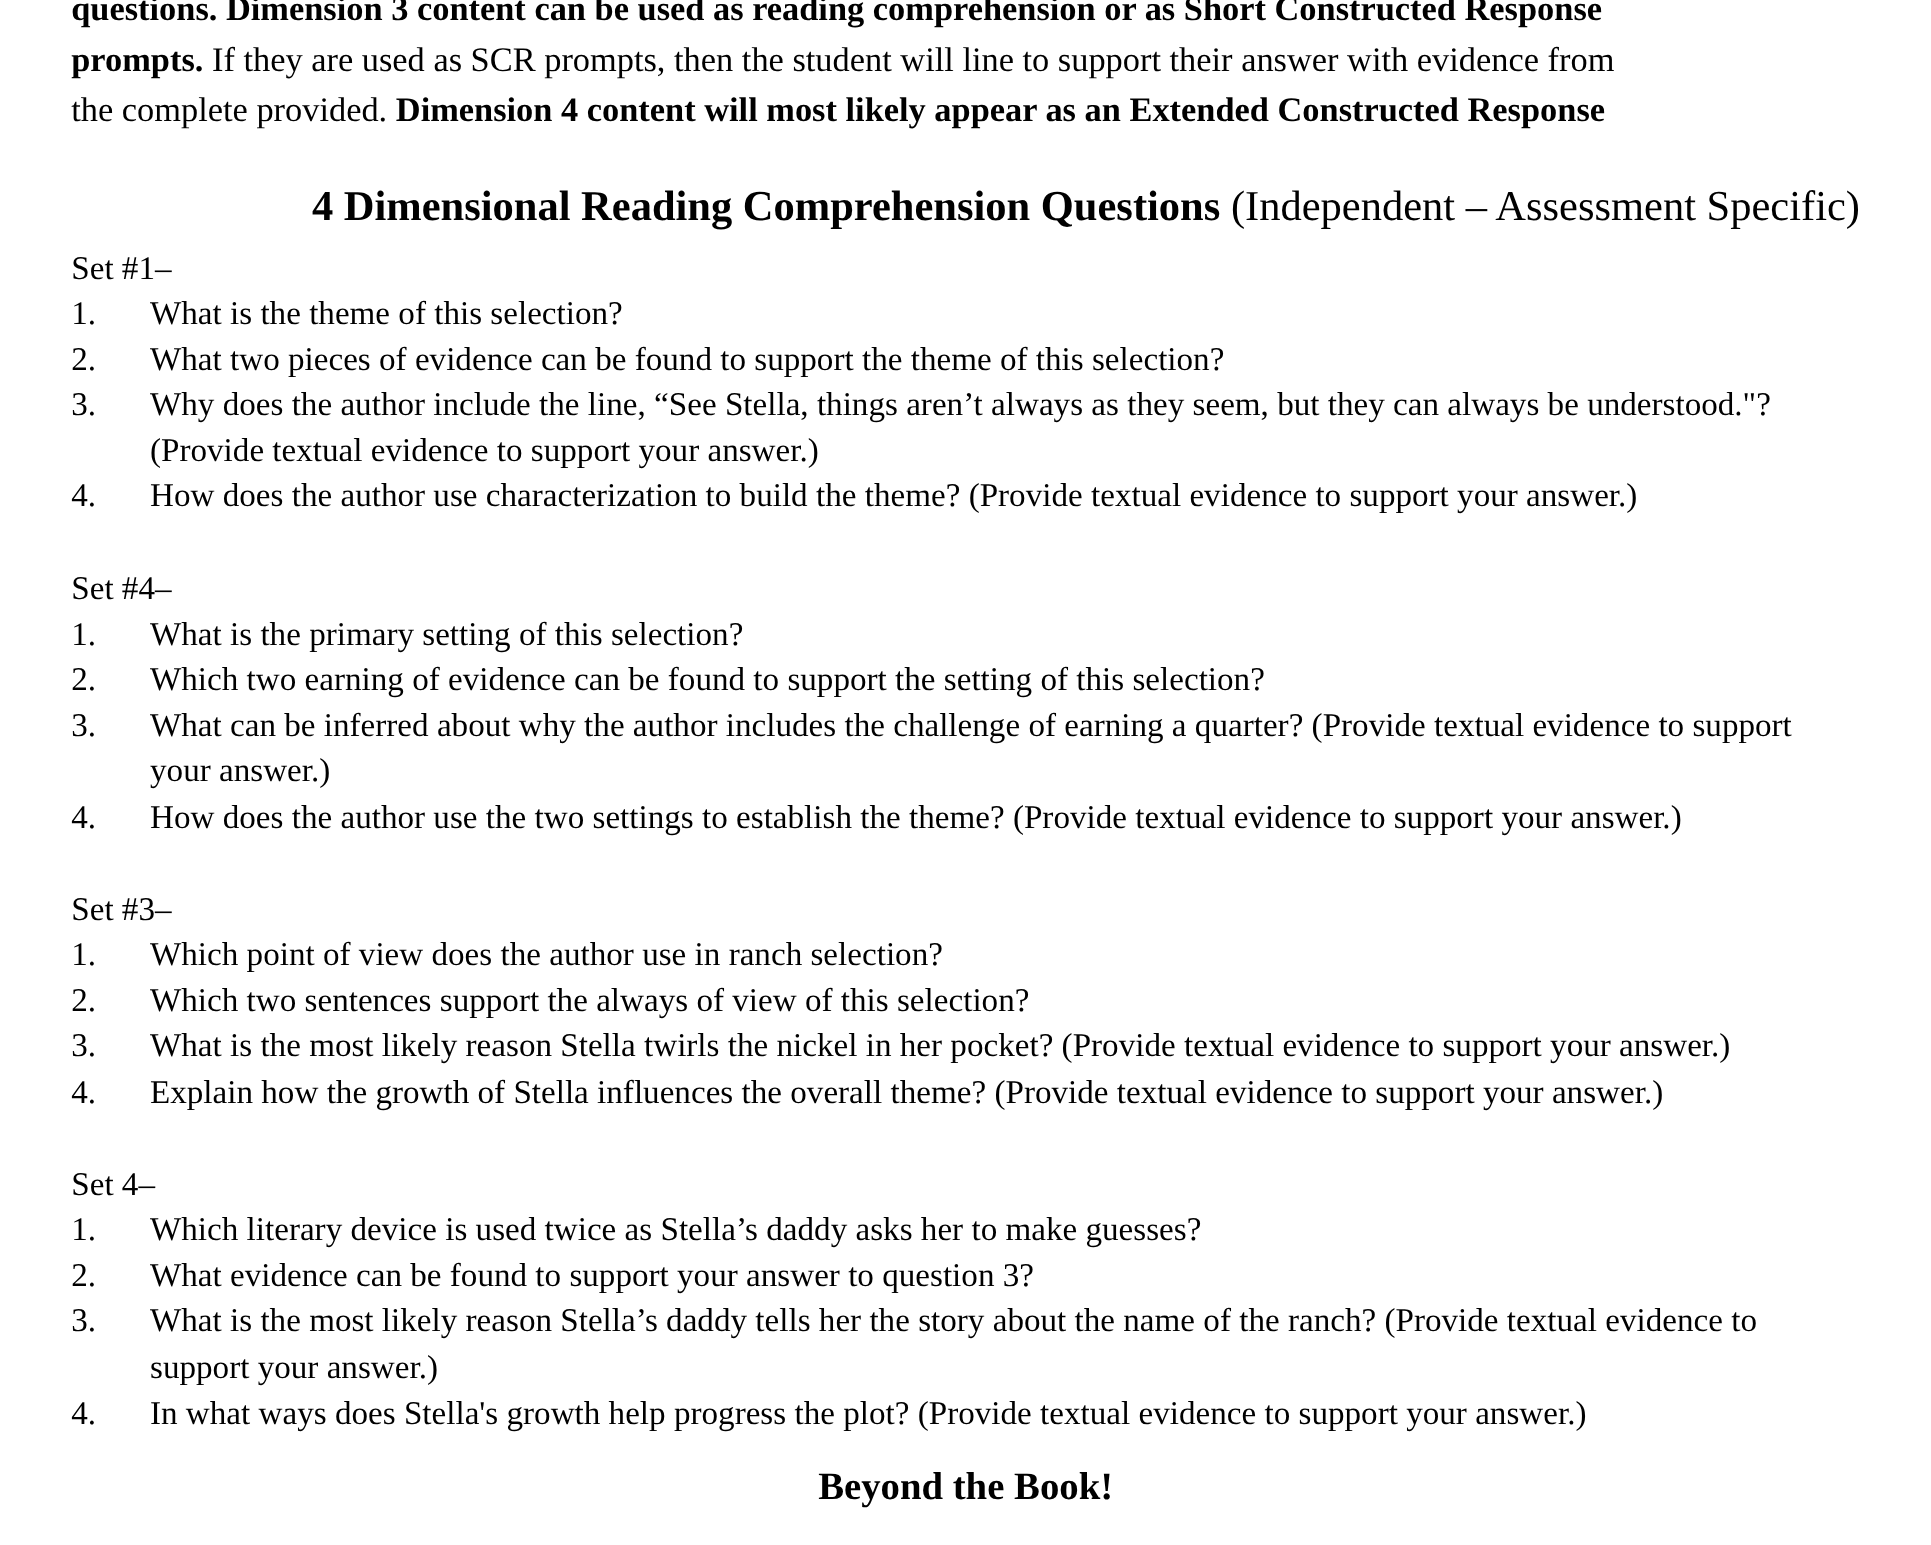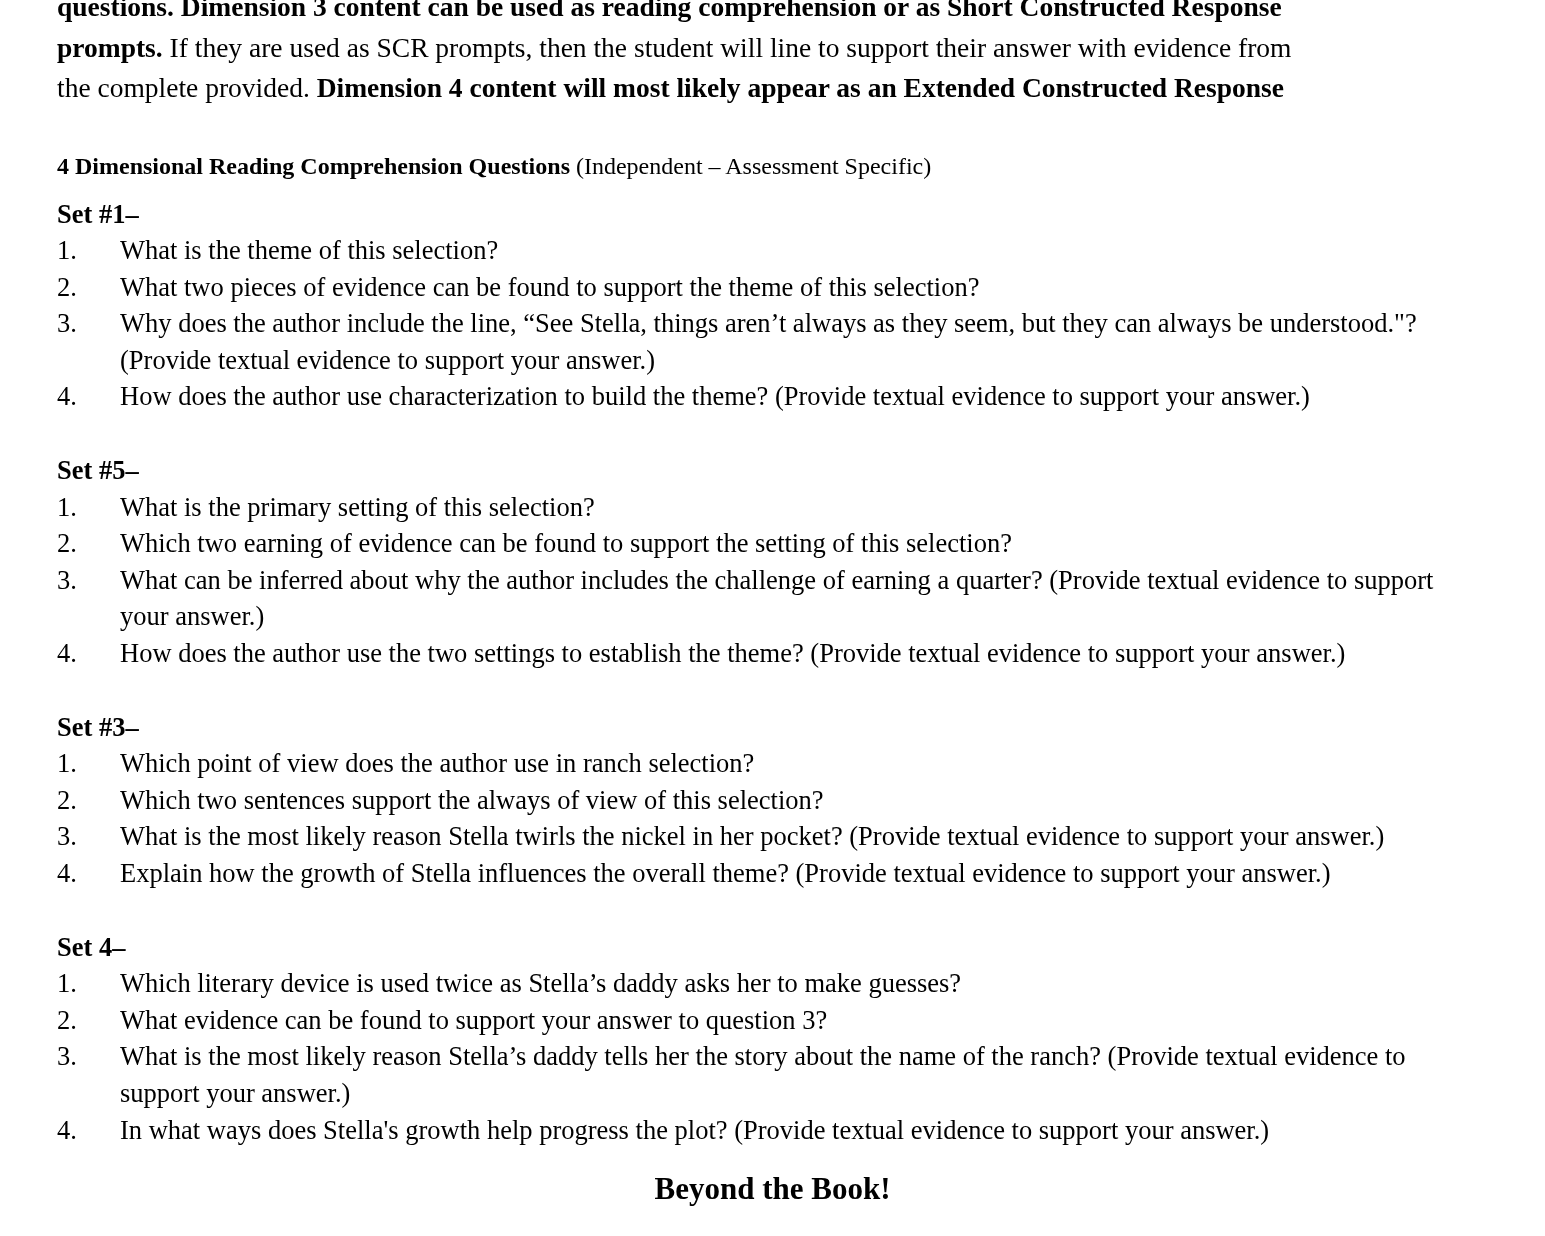--- a/index.html
+++ b/index.html
@@ -16,33 +16,33 @@
 
   .intro {
     margin: -13px 0 0 0;
     font-size: 27.5px;
     line-height: 40.5px;
   }
   .intro .line { white-space: nowrap; }
 
   .heading {
     margin-top: 37px;
-    text-align: left;
-    font-size: 24px;
+    text-align: right;
+    font-size: 34px;
     line-height: 40px;
     white-space: nowrap;
   }
 
   .set {
     margin-top: 37px;
     font-size: 26.5px;
     line-height: 36.6px;
   }
   .set.first { margin-top: 10px; }
-  .set-label { font-weight: bold; }
+  .set-label { font-weight: normal; }
 
   .q { display: flex; align-items: flex-start; }
   .qnum { flex: 0 0 63px; width: 63px; }
   .qtext { flex: 1; }
 
   .footer-heading {
     margin-top: 21px;
     text-align: center;
     font-size: 31px;
     line-height: 40px;
@@ -77,21 +77,21 @@
         <span class="qnum">3.</span>
         <span class="qtext">Why does the author include the line, “See Stella, things aren’t always as they seem, but they can always be understood."? (Provide textual evidence to support your answer.)</span>
       </div>
     <div class="q">
         <span class="qnum">4.</span>
         <span class="qtext">How does the author use characterization to build the theme? (Provide textual evidence to support your answer.)</span>
       </div>
   </section>
 
   <section class="set">
-    <div class="set-label">Set #5–</div>
+    <div class="set-label">Set #4–</div>
     <div class="q">
         <span class="qnum">1.</span>
         <span class="qtext">What is the primary setting of this selection?</span>
       </div>
     <div class="q">
         <span class="qnum">2.</span>
         <span class="qtext">Which two earning of evidence can be found to support the setting of this selection?</span>
       </div>
     <div class="q">
         <span class="qnum">3.</span>

